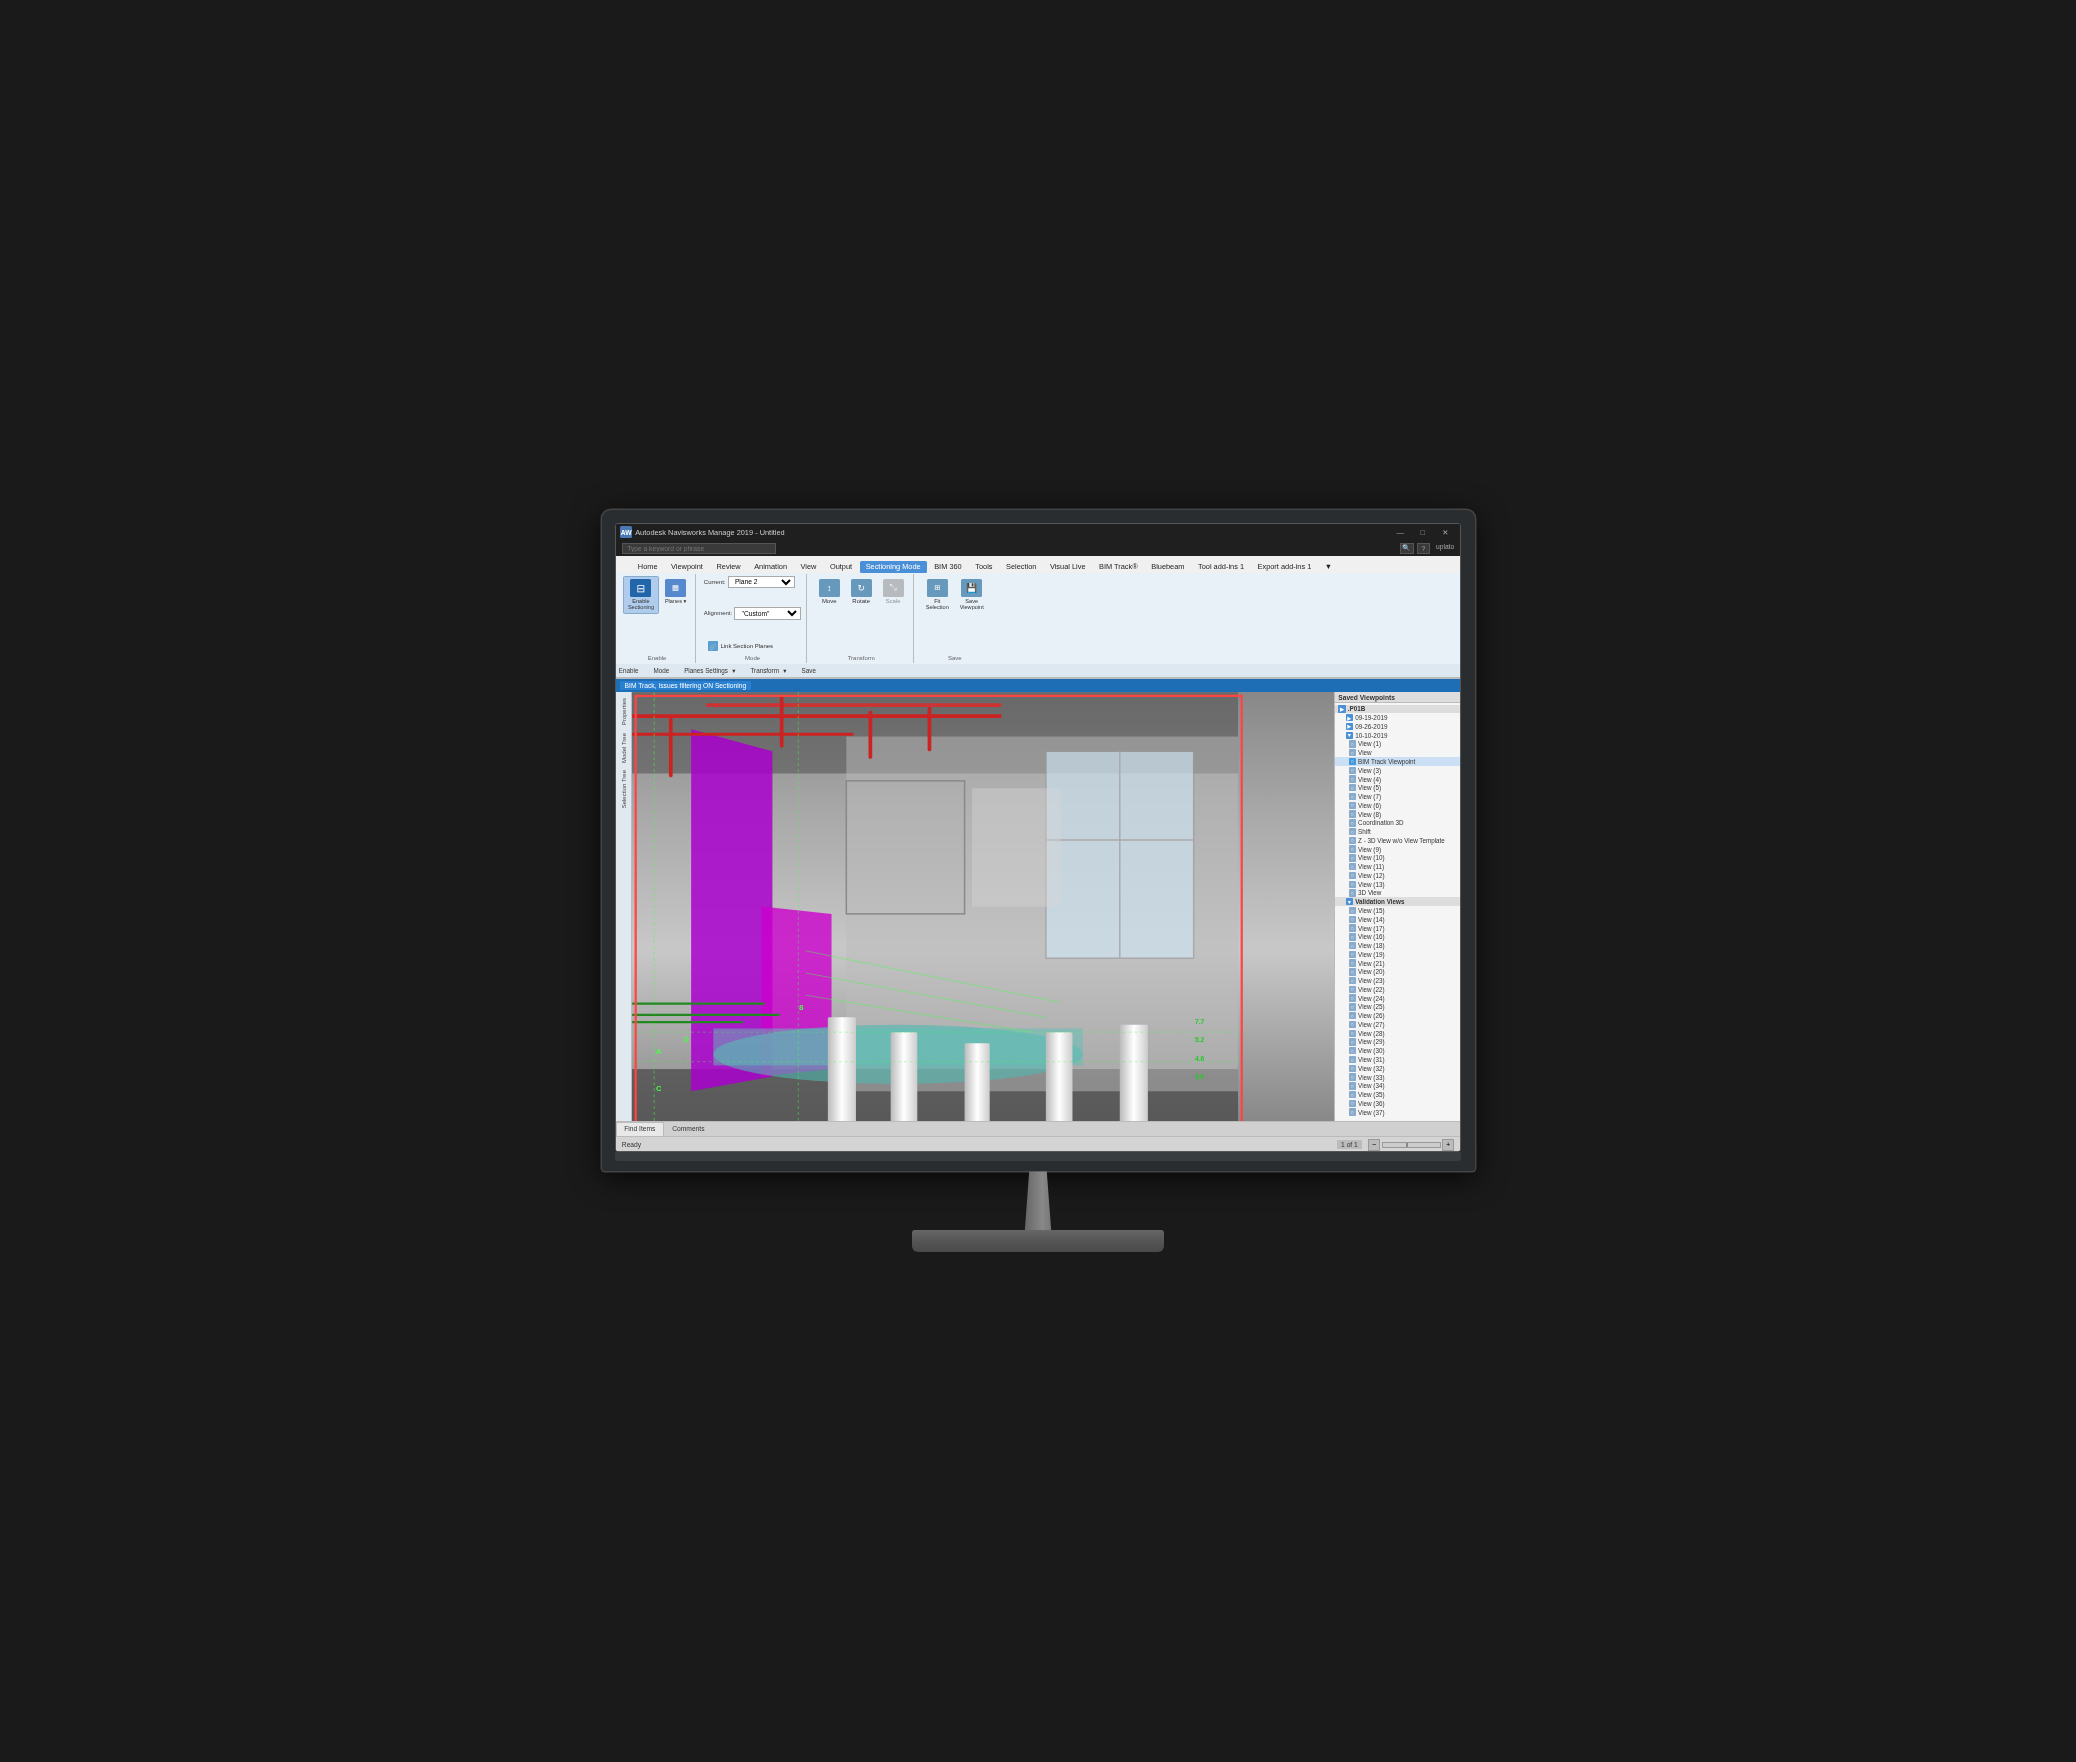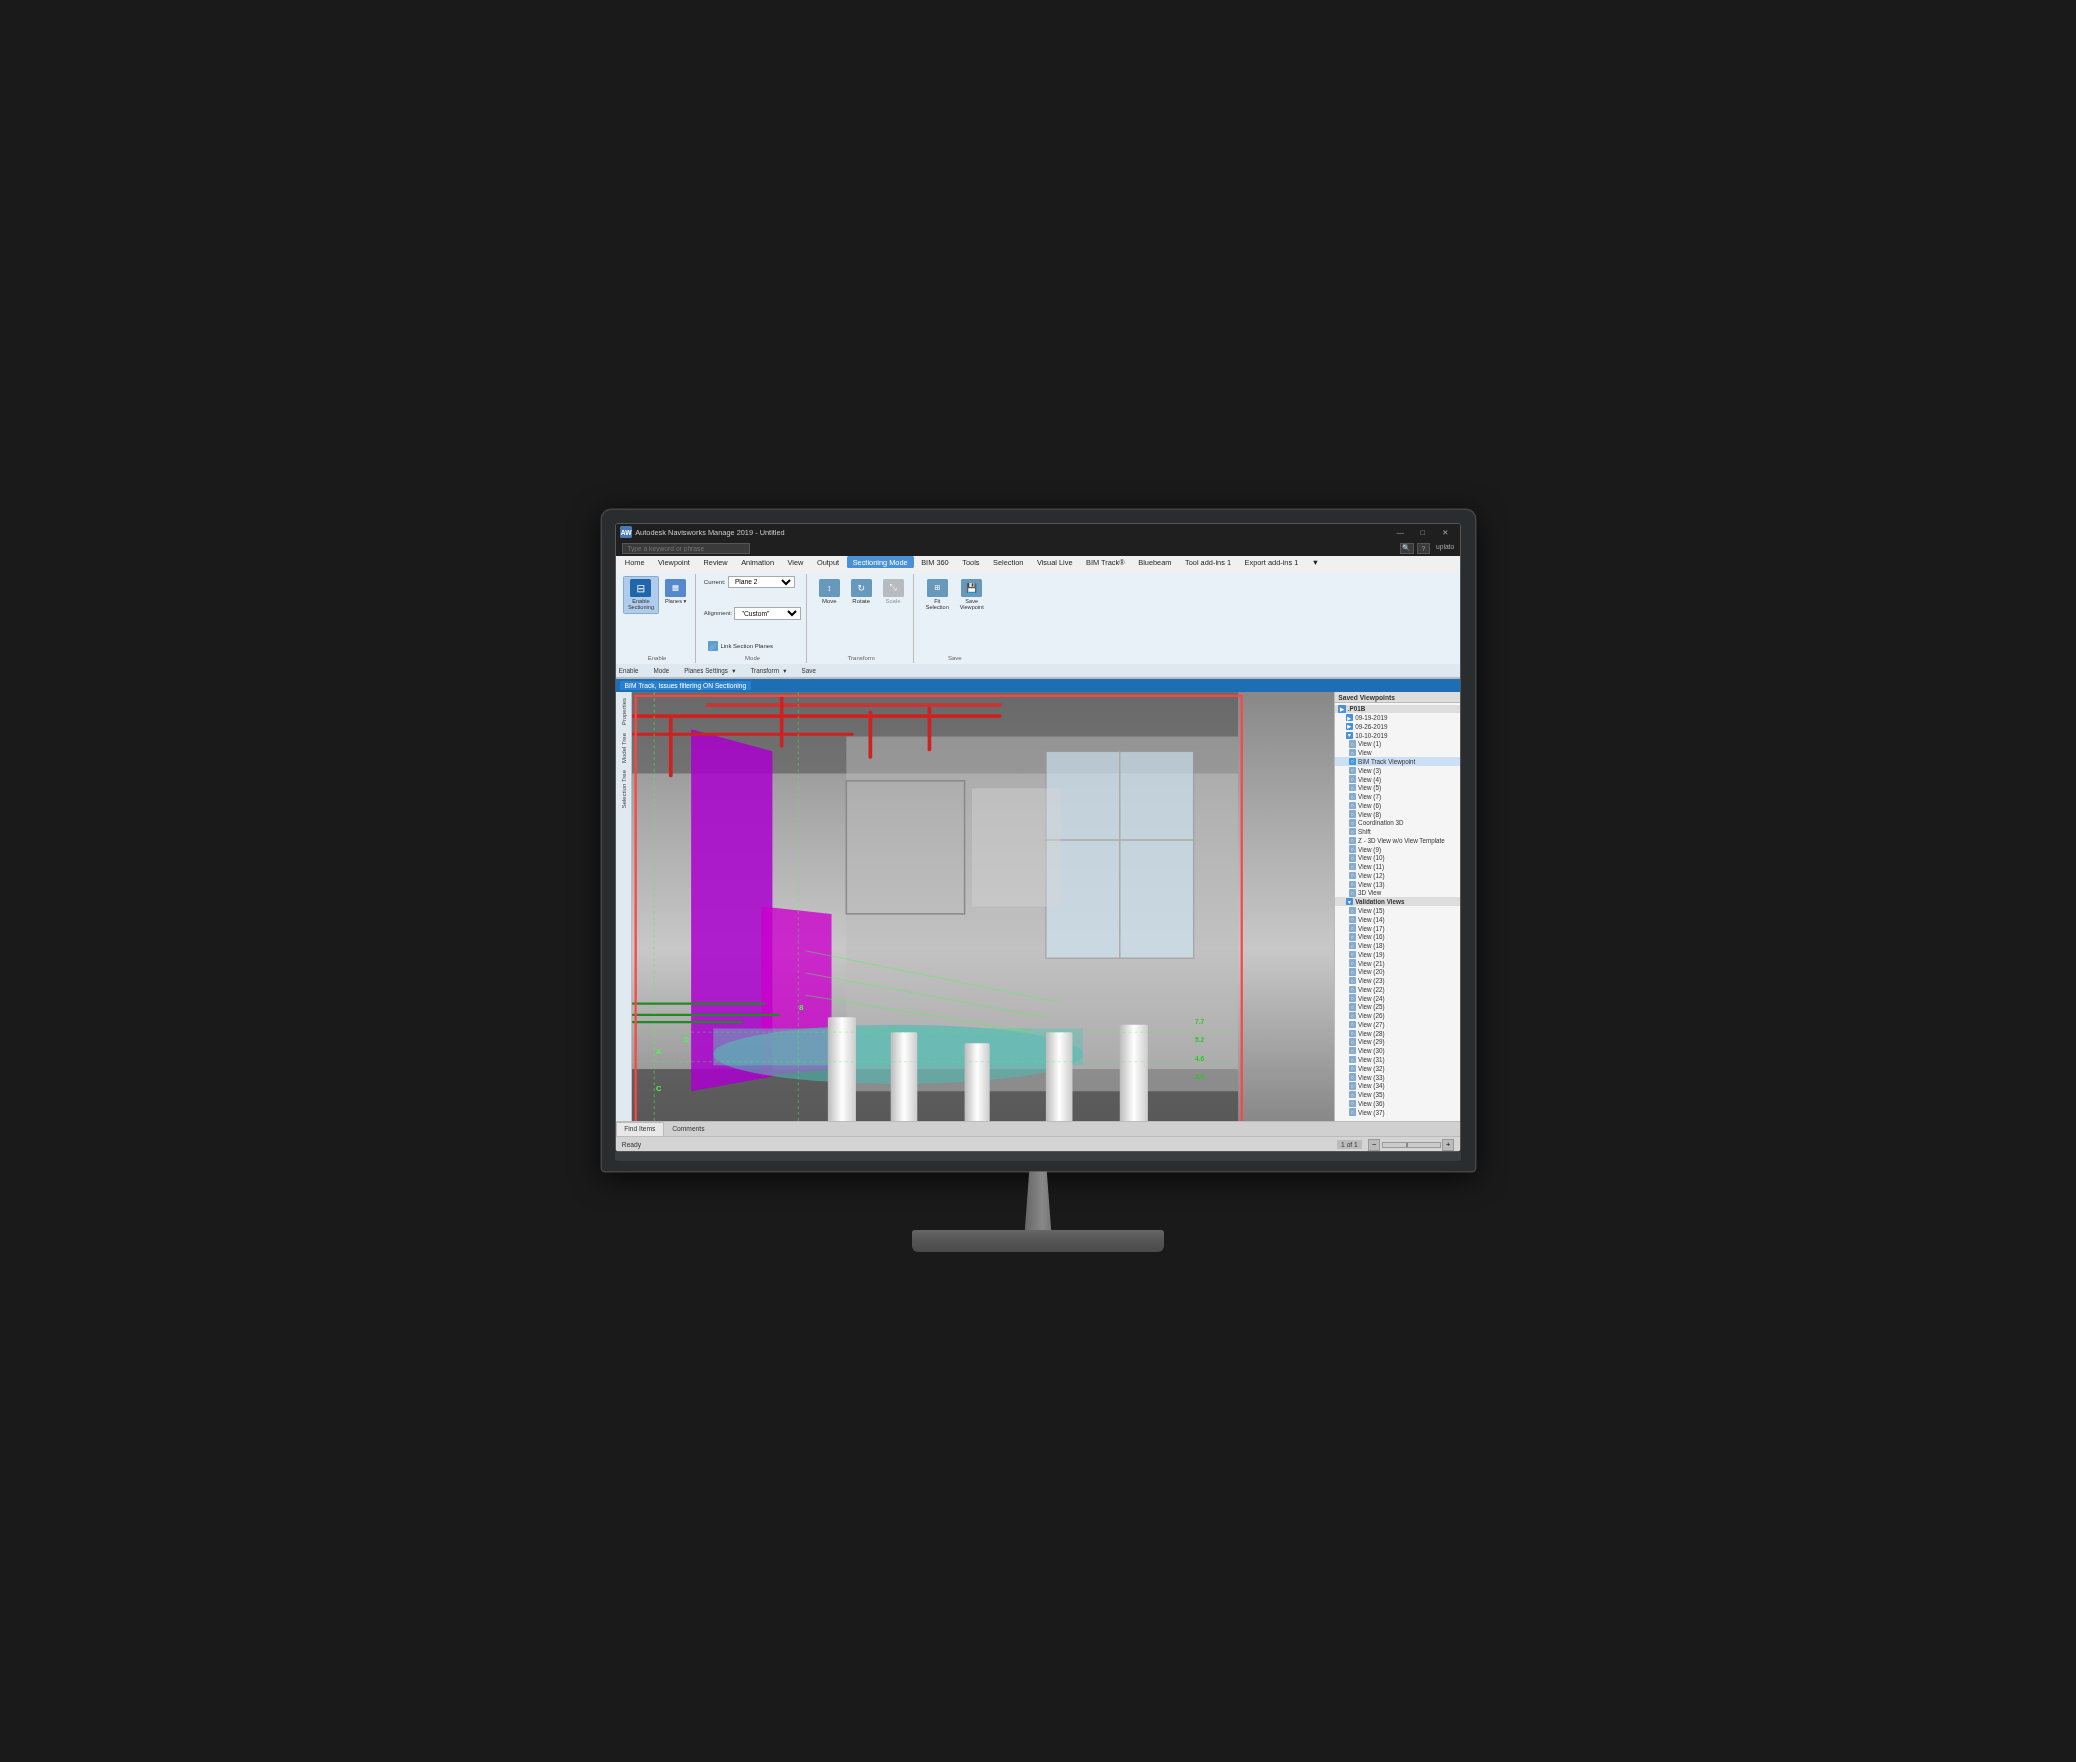--- a/index.html
+++ b/index.html
@@ -90,21 +90,21 @@
       align-items: center;
       padding: 0 6px;
       gap: 4.4px;
     }
     .search-input {
       background: #3a3a3a;
       border: 0.7px solid #555;
       color: #aaa;
       font-size: 6.7px;
       padding: 0.7px 4.4px;
-      width: 128px;
+      width: 154px;
       height: 11px;
     }
     .search-icons {
       display: flex;
       gap: 3px;
       margin-left: auto;
     }
     .search-icon-btn {
       width: 13.3px; height: 11px;
       background: #3a3a3a;
@@ -115,22 +115,22 @@
       align-items: center;
       justify-content: center;
       cursor: pointer;
     }
 
     
     .menu-bar {
       background: #f0f0f0;
       height: 16.3px;
       display: flex;
-      align-items: flex-start;
-      padding: 0 3px;
+      align-items: flex-end;
+      padding: 0 16px;
       gap: 1.5px;
     }
     .menu-item {
       padding: 1.5px 6px;
       font-size: 7.4px;
       color: #222;
       cursor: pointer;
       border-radius: 1.5px;
       white-space: nowrap;
     }

